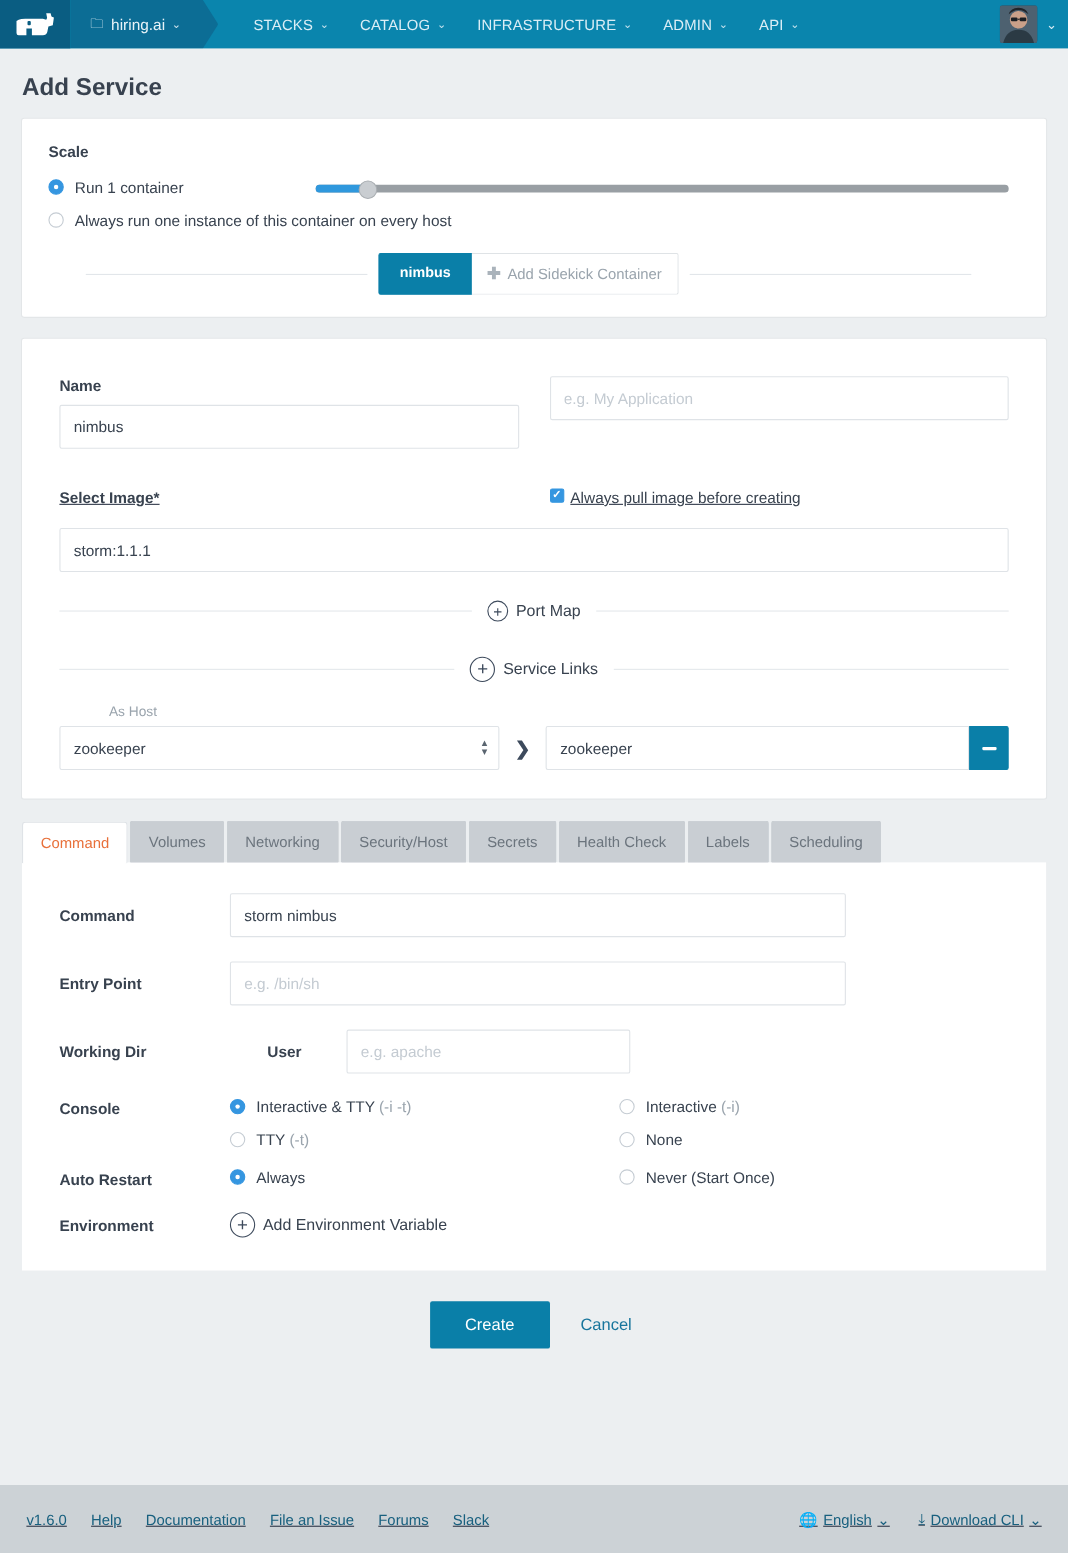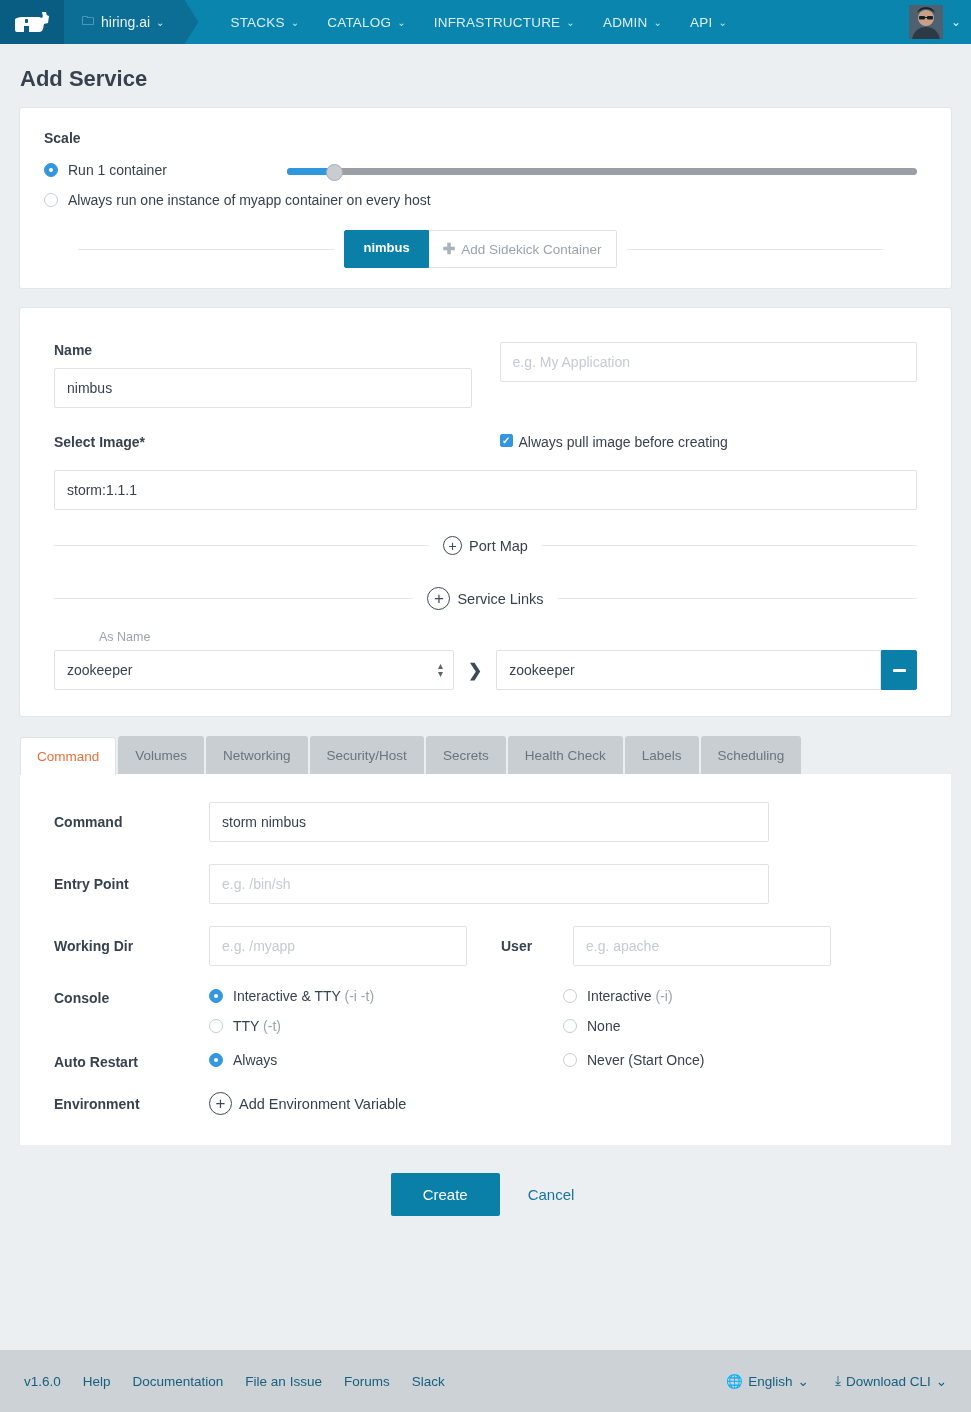--- a/index.html
+++ b/index.html
@@ -101,21 +101,21 @@
   .grid2 { display:flex; gap: 28px; }
   .col { flex:1; min-width:0; }
   .fld-label { font-weight:bold; font-size:14px; color:#38424f; margin-bottom: 10px; display:block;}
   .input {
     width:100%; height:40px; border:1px solid #dfe3e7; border-radius:2px;
     padding: 0 12px; font-size:14px; color:#38424f; background:#fff;
     font-family: "Liberation Sans", sans-serif; outline:none;
   }
   .input::placeholder { color:#c4cbd2; }
   .input.tall { height: 40px; }
-  .mt26 { margin-top: 26px; }
+  .mt26 { margin-top: 36px; text-decoration: underline; }
   .chk-wrap { display:flex; align-items:center; }
   .checkbox {
     width:13px; height:13px; background:#3596e0; border:1px solid #3596e0; border-radius:2px;
     position:relative; flex:none; cursor:pointer;
   }
   .checkbox::after {
     content:"✓"; position:absolute; color:#fff; font-size:10px; line-height:11px;
     left:1.5px; top:0px; font-weight:bold;
   }
   .chk-label { margin-left:6px; font-size:14px; color:#38424f; cursor:pointer; }
@@ -191,21 +191,21 @@
     border-radius:2px; cursor:pointer; font-family:"Liberation Sans", sans-serif;
   }
   .btn-cancel {
     background:transparent; border:none; color:#17759c; font-size:15px; margin-left: 22px;
     cursor:pointer; font-family:"Liberation Sans", sans-serif;
   }
 
   
   .footer {
     position:absolute; left:0; right:0; bottom:0; height:62px; background:#ccd2d6;
-    display:flex; align-items:center; padding: 0 24px;
+    display:flex; align-items:center; padding: 0 24px; text-decoration: underline;
   }
   .footer-left { display:flex; align-items:center; gap: 22px; }
   .footer a, .flink {
     color:#18607f; font-size:13.5px; text-decoration:none; cursor:pointer;
   }
   .footer-right { margin-left:auto; display:flex; align-items:center; gap: 26px; }
   .flink-ic { display:flex; align-items:center; gap:5px; }
 </style>
 </head>
 <body>
@@ -280,21 +280,21 @@
 
         <div class="slider">
           <div class="slider-track"></div>
           <div class="slider-fill"></div>
           <div class="slider-handle"></div>
         </div>
       </div>
 
       <div class="scale-row scale-row2">
         <span class="radio"></span>
-        <span class="radio-label">Always run one instance of myapp container on every host</span>
+        <span class="radio-label">Always run one instance of this container on every host</span>
       </div>
 
       <div class="sidekick-row">
         <div class="hr-left"></div>
         <div class="tab-group">
           <div class="sk-tab-active">nimbus</div>
           <div class="sk-tab-add">
             <span class="plus-glyph">✚</span>
             <span>Add Sidekick Container</span>
           </div>
@@ -345,21 +345,21 @@
           <span class="circle-plus big">+</span>
           <span class="dt-text">Service Links</span>
         </div>
         <div class="hr"></div>
       </div>
 
       
       <div style="display:flex; margin-top:20px;">
         <div style="width:45px; flex:none;"></div>
         <div style="flex:1;">
-          <span class="small-label">As Name</span>
+          <span class="small-label">As Host</span>
         </div>
       </div>
 
       <div class="sl-row" style="margin-top:0;">
         <div class="select-wrap">
           <select class="select">
             <option>zookeeper</option>
           </select>
           <span class="spinner-glyph">▴<br>▾</span>
         </div>
@@ -394,21 +394,20 @@
         <input class="input input-w560" type="text" value="storm nimbus" style="">
       </div>
 
       <div class="frow">
         <div class="frow-label">Entry Point</div>
         <input class="input input-w560" type="text" placeholder="e.g. /bin/sh" style="">
       </div>
 
       <div class="frow">
         <div class="frow-label">Working Dir</div>
-        <input class="input input-w260" type="text" placeholder="e.g. /myapp" style="">
         <div class="user-label">User</div>
         <input class="input input-w260" type="text" placeholder="e.g. apache" style="">
       </div>
 
       <div class="frow top" style="margin-bottom:18px;">
         <div class="frow-label">Console</div>
         <div class="radio-grid">
           <div class="radio-cell">
             <span class="radio checked"></span>
             <span class="rl">

